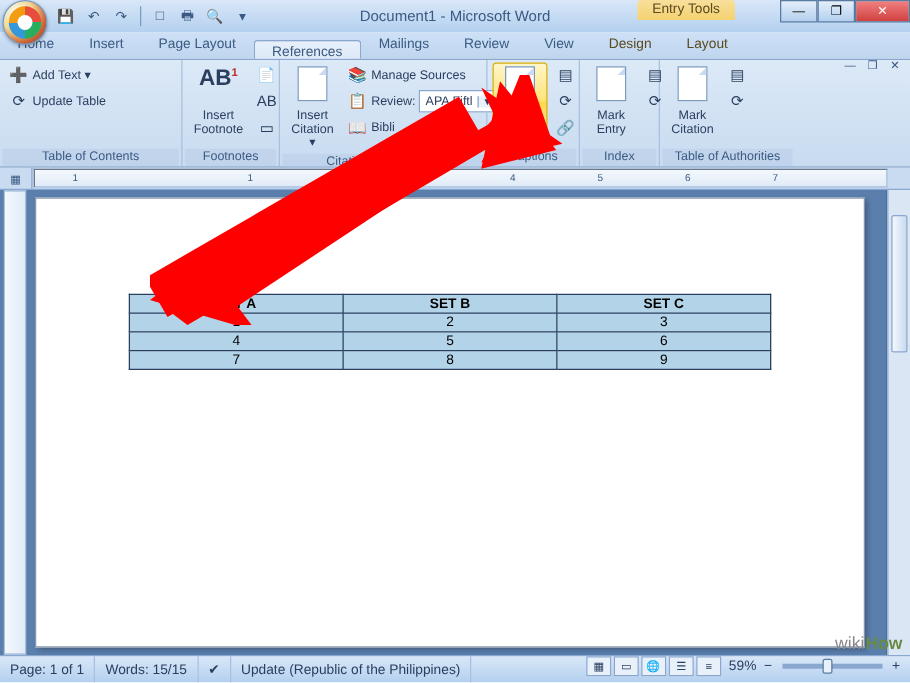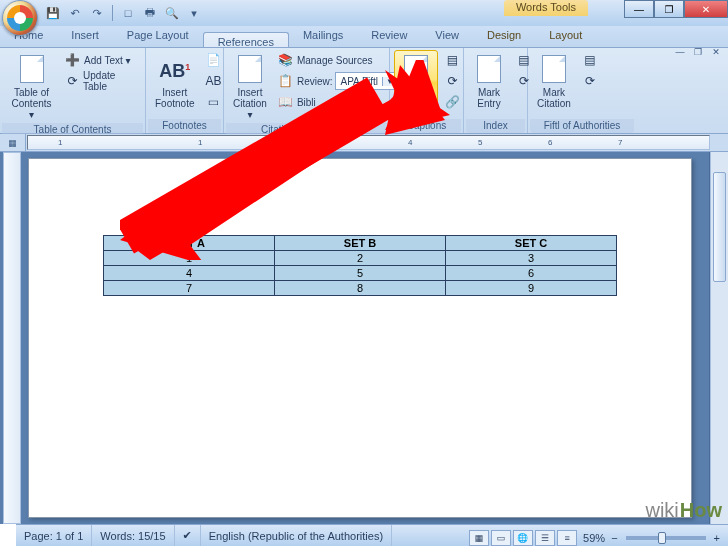--- a/index.html
+++ b/index.html
@@ -26,21 +26,21 @@
   .tab { padding: 3px 14px; font-size: 11px; color: #3b5a82; cursor: pointer; }
   .tab.active { background: linear-gradient(to bottom, #e8f0fa, #dce9f7); border: 1px solid #8aa8cf; border-bottom: none; border-radius: 3px 3px 0 0; margin-top: 6px; }
   .tab.context { color: #5a4a1f; text-align: center; }
 
   
   .ribbon { height: 86px; background: linear-gradient(to bottom, #dce9f7, #c8dbf0); display: flex; border-bottom: 1px solid #8aa8cf; }
   .group { border-right: 1px solid #a8c0df; display: flex; flex-direction: column; padding: 2px 4px 0; position: relative; }
   .group-body { flex: 1; display: flex; align-items: flex-start; gap: 3px; }
   .group-label { font-size: 10px; text-align: center; color: #3b5a82; padding: 1px 0 2px; background: rgba(180,200,230,0.4); border-radius: 0 0 3px 3px; margin: 0 -2px; }
   .big-btn { display: flex; flex-direction: column; align-items: center; padding: 2px 4px; font-size: 10px; color: #2a3f5f; cursor: pointer; border: 1px solid transparent; border-radius: 3px; text-align: center; line-height: 11px; }
-  .big-btn .icon { width: 32px; height: 32px; margin-bottom: 2px; display: flex; align-items: center; justify-content: center; font-size: 22px; }
+  .big-btn .icon { width: 32px; height: 32px; margin-bottom: 2px; display: flex; align-items: flex-start; justify-content: center; font-size: 22px; }
   .big-btn.highlight { background: linear-gradient(to bottom, #fff6c8, #ffe47a 48%, #ffd84a 52%, #ffeb9c); border: 1px solid #e0b000; }
   .small-row { display: flex; flex-direction: column; gap: 1px; font-size: 10px; color: #2a3f5f; }
   .small-btn { display: flex; align-items: center; gap: 3px; padding: 1px 3px; cursor: pointer; height: 20px; }
   .small-btn .sicon { width: 16px; height: 16px; display: inline-flex; align-items: center; justify-content: center; font-size: 12px; }
   .style-combo { display: inline-flex; align-items: center; border: 1px solid #8aa8cf; background: #fff; height: 18px; }
   .style-combo span.val { padding: 0 4px; font-size: 10px; min-width: 46px; }
   .style-combo .dd { width: 14px; text-align: center; background: #e8f0fa; border-left: 1px solid #8aa8cf; font-size: 8px; }
   .ab-icon { font-family: Georgia, serif; font-size: 18px; font-weight: bold; color: #2a3f5f; position: relative; }
   .ab-icon sup { font-size: 9px; color: #c03030; }
 
@@ -56,50 +56,51 @@
   .doc-table { position: absolute; left: 74px; top: 76px; border-collapse: collapse; }
   .doc-table td, .doc-table th { border: 1px solid #2a3f5f; background: #b3d4e8; font-size: 11px; text-align: center; padding: 1px 0; width: 171px; font-weight: normal; }
   .doc-table th { font-weight: bold; }
   .vscroll { position: absolute; right: 0; top: 18px; bottom: 0; width: 18px; background: #dbe6f4; border-left: 1px solid #a8c0df; }
   .vscroll .thumb { position: absolute; left: 2px; right: 2px; top: 20px; height: 110px; background: linear-gradient(to right,#f4f8fd,#c8dbf0); border:1px solid #8aa8cf; border-radius:2px; }
 
   
   .arrow-annot { position: absolute; z-index: 200; pointer-events: none; }
 
   
-  .statusbar { position: absolute; bottom: 0; left: 16px; right: 0; height: 22px; background: linear-gradient(to bottom, #d9e7f8, #b3d0ef); display: flex; align-items: flex-end; font-size: 11px; color: #2a3f5f; border-top: 1px solid #8aa8cf; }
+  .statusbar { position: absolute; bottom: 0; left: 0; right: 0; height: 22px; background: linear-gradient(to bottom, #d9e7f8, #b3d0ef); display: flex; align-items: flex-start; font-size: 11px; color: #2a3f5f; border-top: 1px solid #8aa8cf; }
   .status-sect { padding: 0 8px; border-right: 1px solid #a8c0df; height: 100%; display: flex; align-items: center; gap: 4px; }
   .status-right { margin-left: auto; display: flex; align-items: center; gap: 2px; padding-right: 8px; }
   .view-btn { width: 20px; height: 16px; border: 1px solid #8aa8cf; background: #e8f0fa; display:flex; align-items:center; justify-content:center; font-size: 9px; }
   .zoom-slider { width: 80px; height: 4px; background: #8aa8cf; position: relative; margin: 0 6px; }
   .zoom-slider .thumb { position: absolute; left: 32px; top: -4px; width: 8px; height: 12px; background: #e8f0fa; border: 1px solid #5a7aa0; border-radius: 2px; }
 
   
-  .watermark { position: absolute; right: 6px; bottom: 24px; font-size: 20px; color: #888; font-family: Georgia, serif; display:flex; align-items: flex-end; gap:1px; }
+  .watermark { position: absolute; right: 6px; bottom: 24px; font-size: 14px; color: #888; font-family: Georgia, serif; display:flex; align-items: flex-end; gap:1px; }
   .watermark b { color: #6a8a42; font-weight: bold; }
 
   .doc-icon { width:24px; height:28px; background:#fff; border:1px solid #7a9ac0; position:relative; }
   .doc-icon::before { content:""; position:absolute; right:0; top:0; border-style:solid; border-width:0 0 6px 6px; border-color:transparent transparent #c8dbf0 transparent; }
 </style>
 </head>
 <body>
 
 <div class="titlebar">
   <div class="office-btn"></div>
   <div class="qat">
     <div class="qat-btn">💾</div>
     <div class="qat-btn">↶</div>
     <div class="qat-btn">↷</div>
     <div class="qat-sep"></div>
     <div class="qat-btn">□</div>
     <div class="qat-btn">🖶</div>
     <div class="qat-btn">🔍</div>
     <div class="qat-btn">▾</div>
   </div>
-  <div class="table-tools">Words Tools</div>
+  <div class="title-center">Document1 - Microsoft Word</div>
+  <div class="table-tools">Entry Tools</div>
   <div class="win-controls">
     <div class="win-btn">―</div>
     <div class="win-btn">❐</div>
     <div class="win-btn close">✕</div>
   </div>
 </div>
 
 <div class="tabs">
   <div class="tab">Home</div>
   <div class="tab">Insert</div>
@@ -114,27 +115,20 @@
     <div class="mdi-btn">―</div>
     <div class="mdi-btn">❐</div>
     <div class="mdi-btn">✕</div>
   </div>
 </div>
 
 <div class="ribbon">
 
   <div class="group" style="width:146px">
     <div class="group-body">
-      <div class="big-btn">
-        <div class="icon">
-            <div class="doc-icon"></div>
-          </div>
-        <span style="white-space:pre-line">Table of
-Contents ▾</span>
-      </div>
       <div class="small-row">
         <div class="small-btn">
             <span class="sicon">➕</span>
             <span>Add Text ▾</span>
           </div>
         <div class="small-btn">
             <span class="sicon">⟳</span>
             <span>Update Table</span>
           </div>
       </div>
@@ -253,21 +247,21 @@
       </div>
       <div class="small-row">
         <div class="small-btn">
             <span class="sicon">▤</span>
           </div>
         <div class="small-btn">
             <span class="sicon">⟳</span>
           </div>
       </div>
     </div>
-    <div class="group-label">Fiftl of Authorities</div>
+    <div class="group-label">Table of Authorities</div>
   </div>
 </div>
 
 <div class="workspace">
   <div class="hruler-row">
     <div class="corner">▦</div>
     <div class="hruler">
       <span class="tick" style="left:30px">1</span>
       <span class="tick" style="left:170px">1</span>
       <span class="tick" style="left:240px">2</span>
@@ -324,21 +318,21 @@
   <span>wiki</span>
     <b>How</b>
 </div>
 
 <div class="statusbar">
   <div class="status-sect">Page: 1 of 1</div>
   <div class="status-sect">Words: 15/15</div>
   <div class="status-sect">
       <span>✔</span>
     </div>
-  <div class="status-sect">English (Republic of the Authorities)</div>
+  <div class="status-sect">Update (Republic of the Philippines)</div>
   <div class="status-right">
     <div class="view-btn">▦</div>
     <div class="view-btn">▭</div>
     <div class="view-btn">🌐</div>
     <div class="view-btn">☰</div>
     <div class="view-btn">≡</div>
     <span style="margin:0 4px">59%</span>
     <span>−</span>
     <div class="zoom-slider">
         <div class="thumb"></div>

